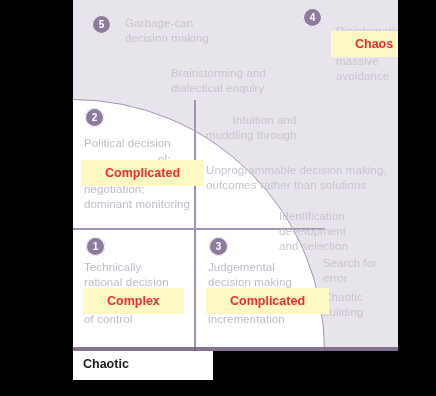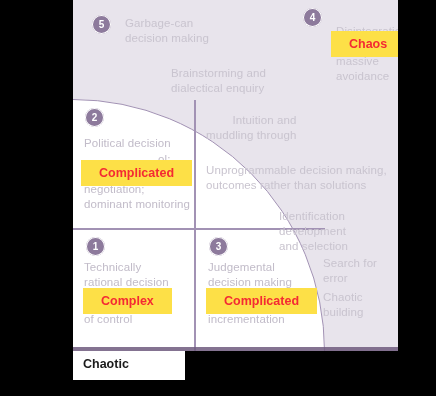--- a/index.html
+++ b/index.html
@@ -100,30 +100,30 @@
 
   
   .red-label {
     position: absolute;
     color: #f42a33;
     font-size: 12.5px;
     font-weight: bold;
     white-space: nowrap;
   }
   .red-label.boxed {
-    background: #fde047;
-    padding: 6px 18px;
+    background: #fef9c3;
+    padding: 6px 24px;
   }
 
   
   #bottom-callout {
     position: absolute;
     left: 73px;
     top: 351px;
-    width: 112px;
+    width: 140px;
     height: 29px;
     background: #ffffff;
     overflow: hidden;
   }
   #bottom-callout .red-label {
     position: absolute;
     left: 10px;
     top: 6px;
     color: #1a1a1a;
   }

